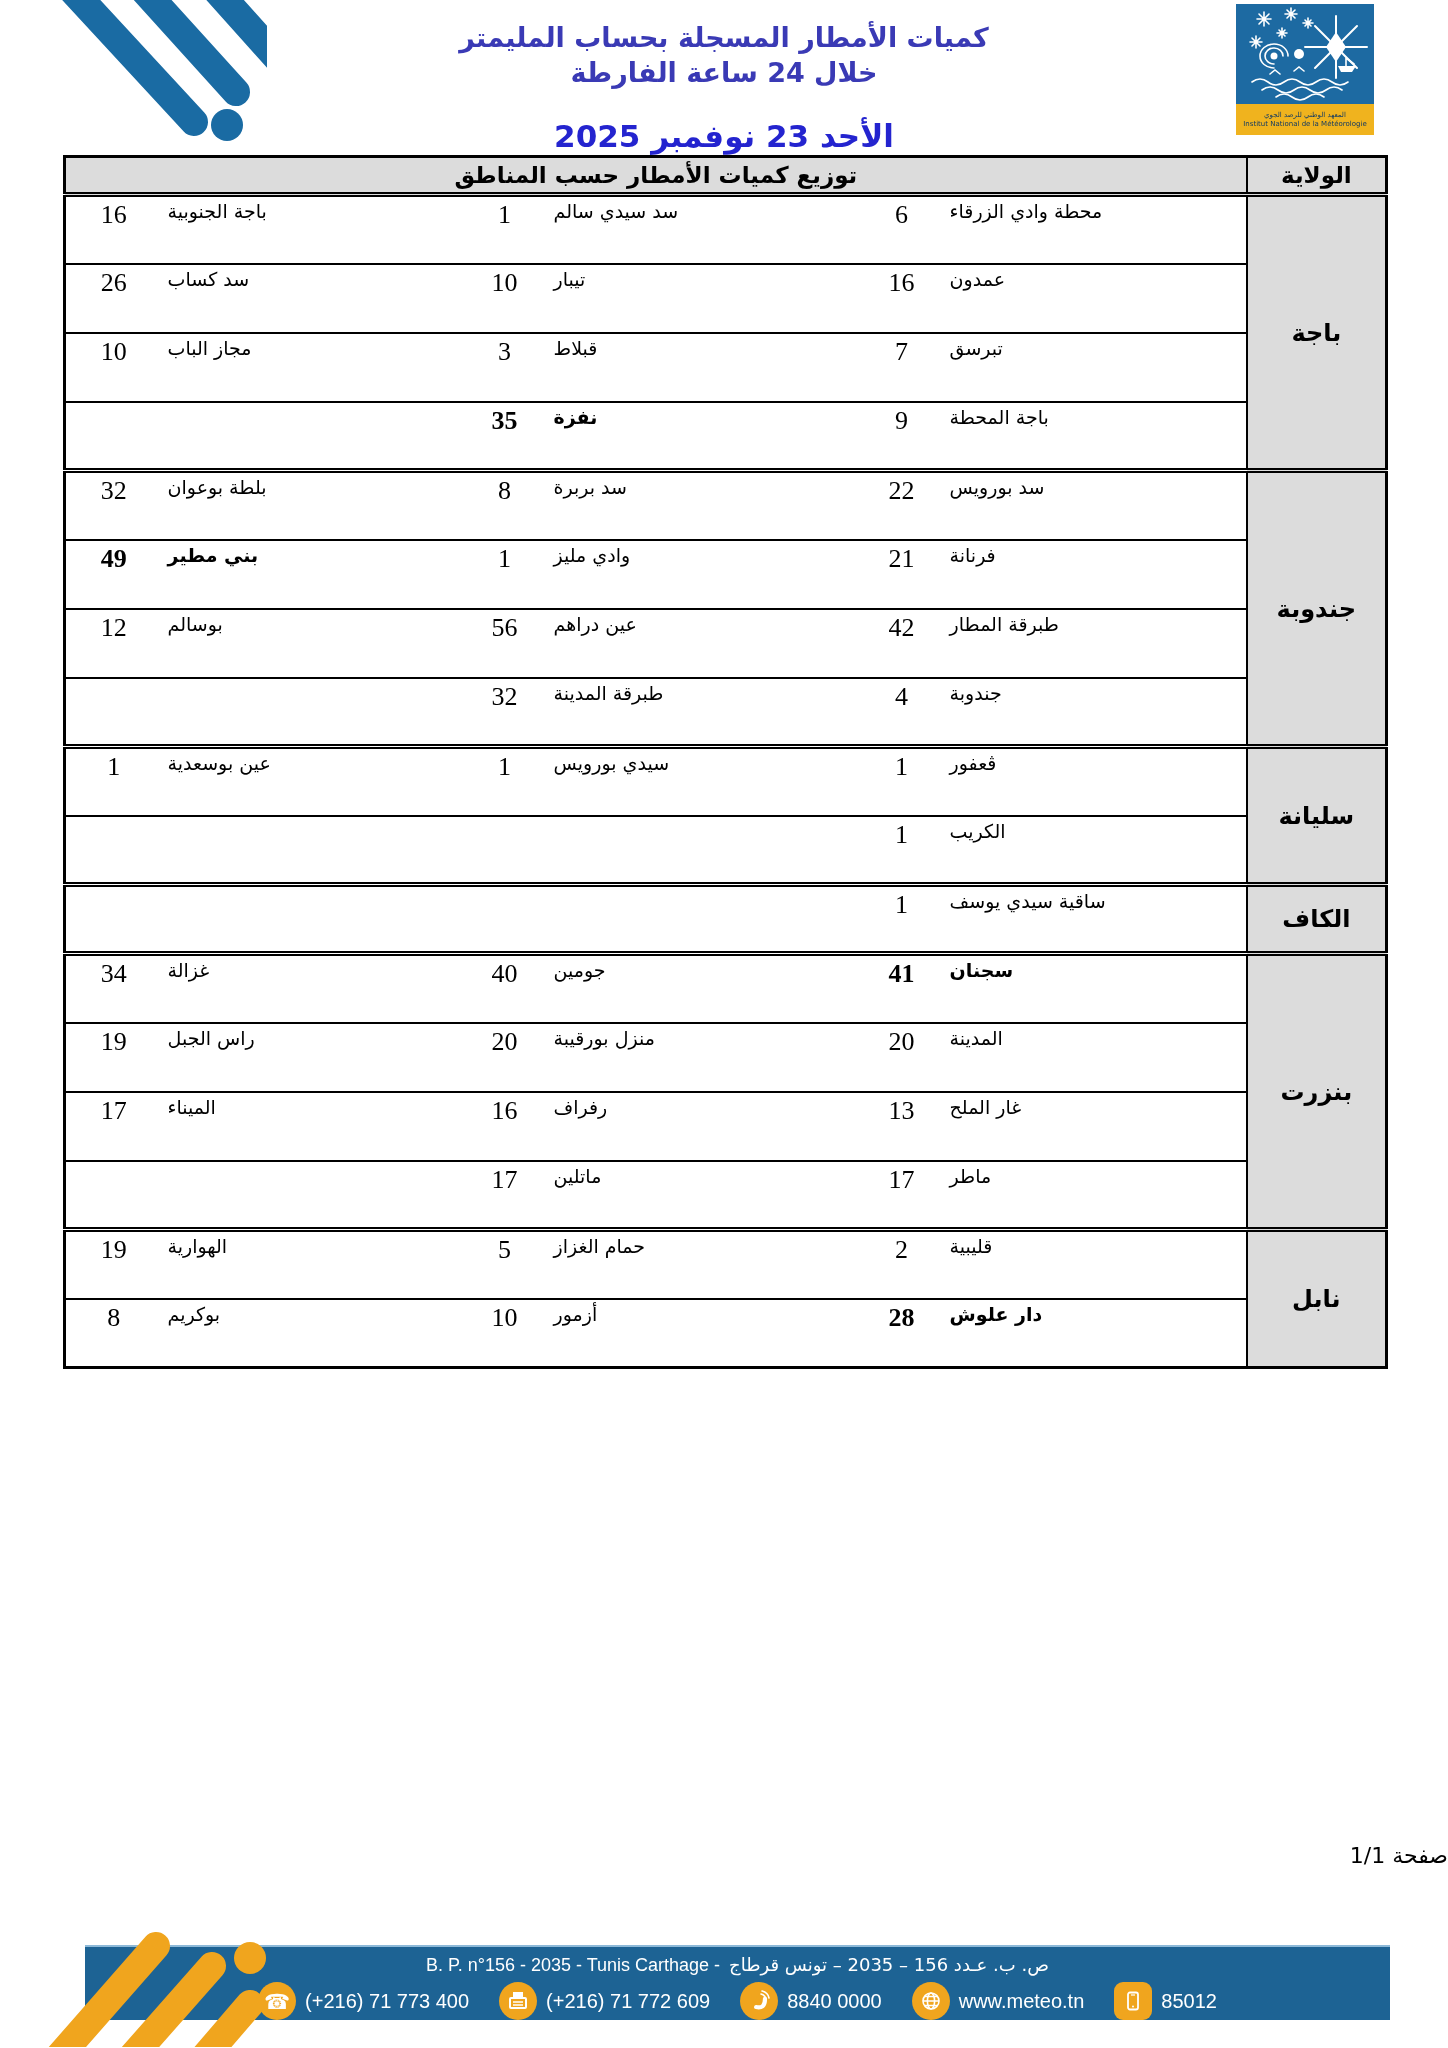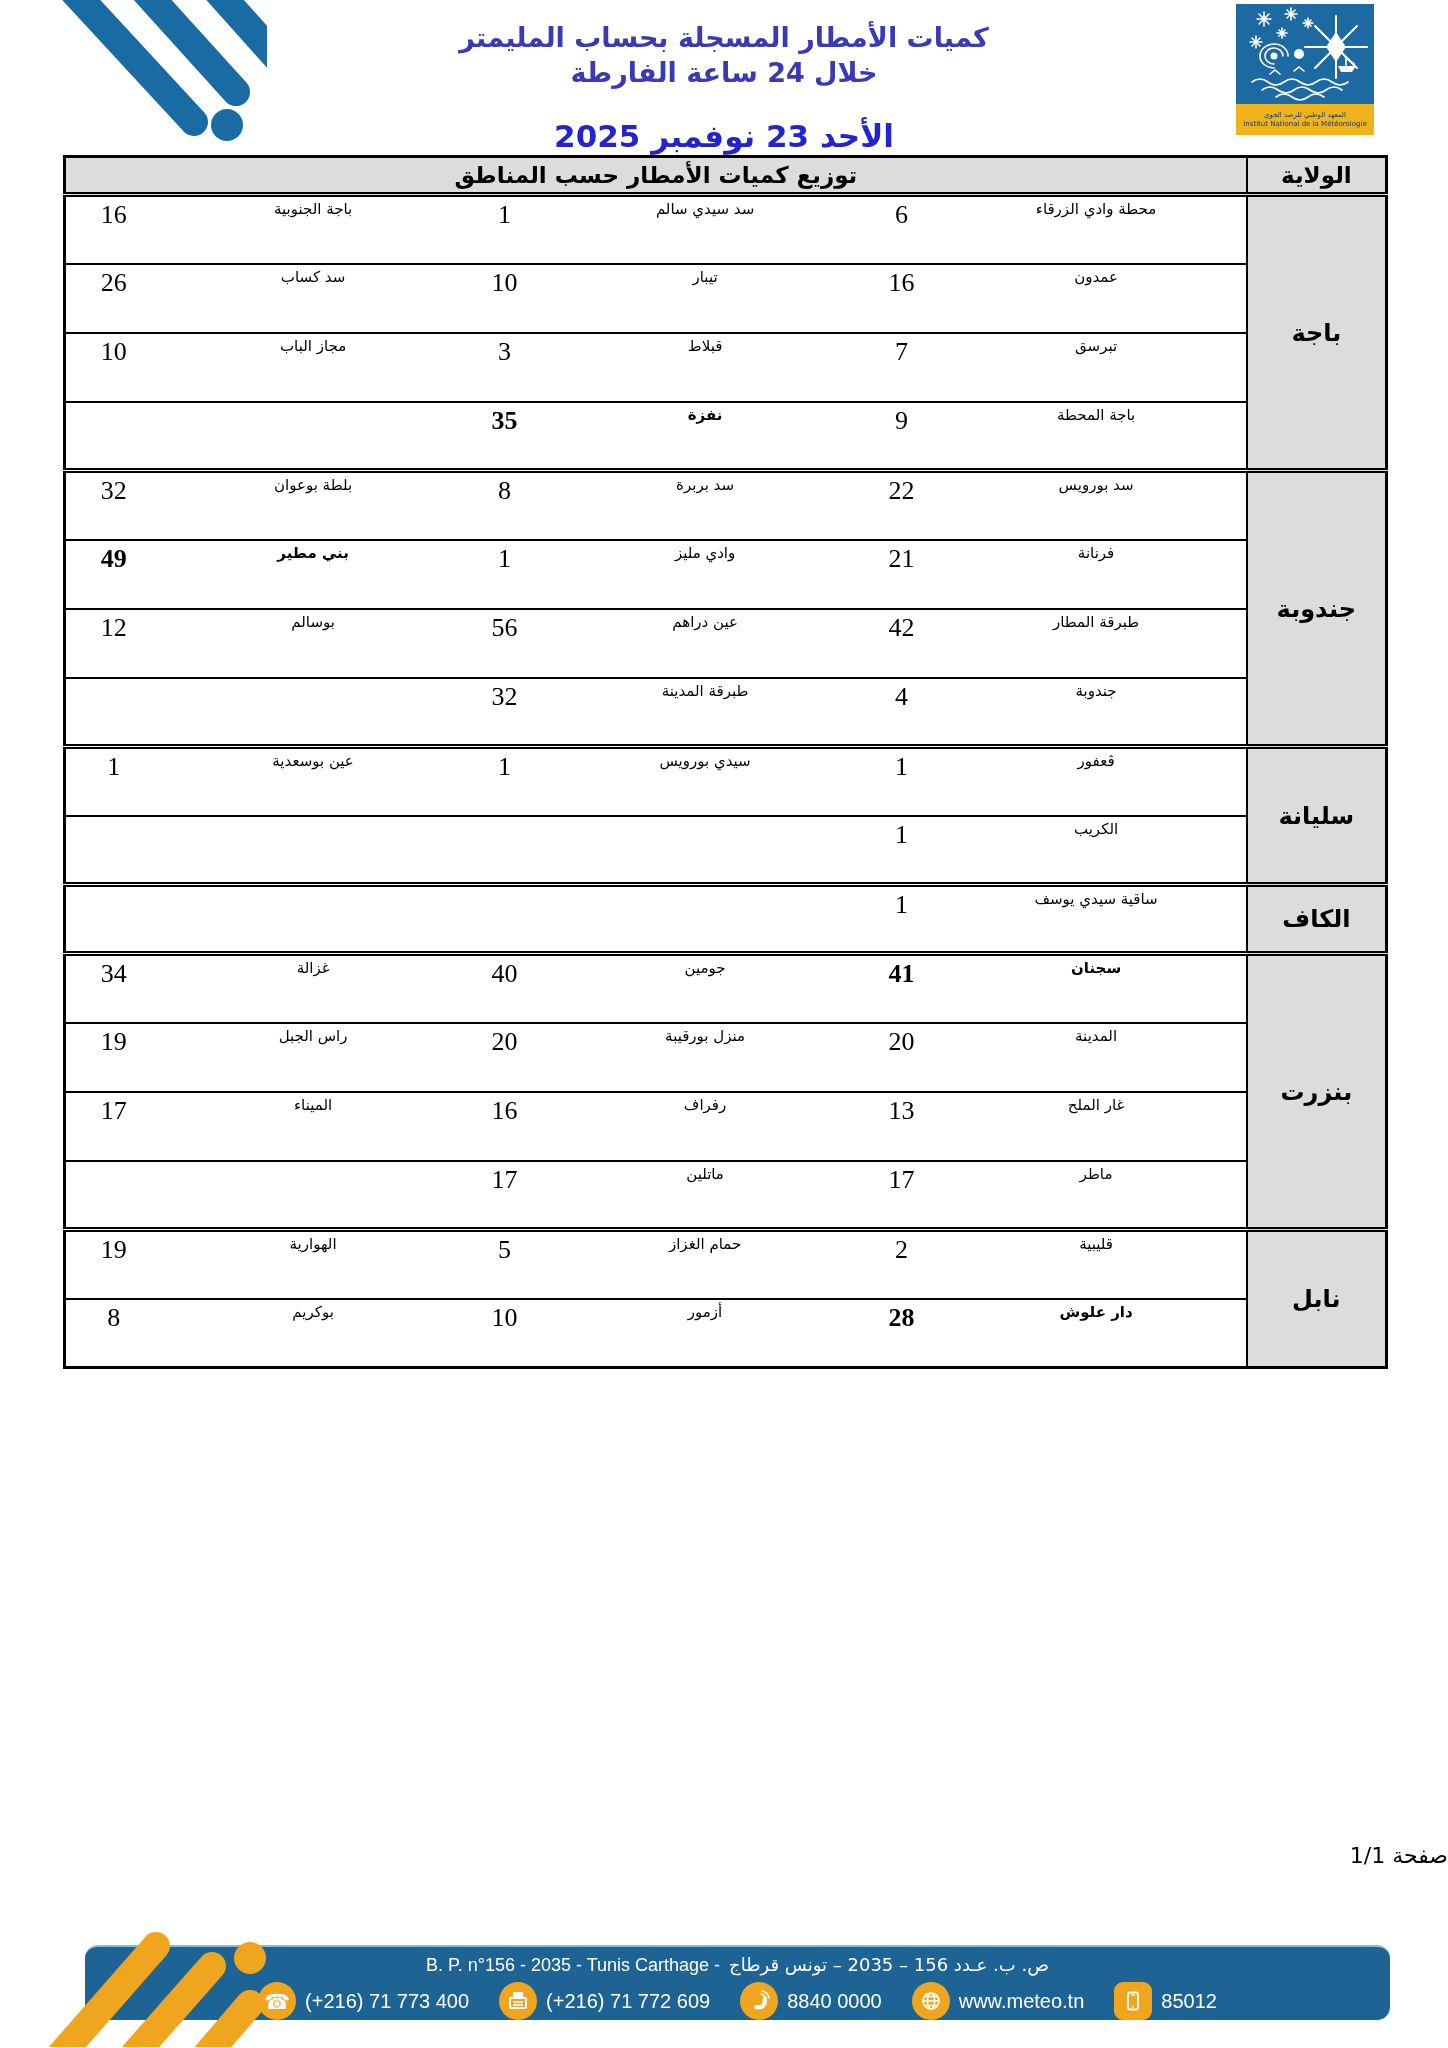--- a/index.html
+++ b/index.html
@@ -21,35 +21,35 @@
   
   .rain-table{position:absolute;top:155px;left:63px;width:1322px;direction:rtl;
               border-collapse:collapse;table-layout:fixed;border:3px solid #000;}
   .rain-table tr.hdr{height:38px;}
   .rain-table tr.hdr th{background:#dcdcdc;font-weight:bold;font-size:23px;
                         border-bottom:4px double #000;padding:2px 4px;}
   .rain-table th.th-gov{border-left:2px solid #000;}
   .rain-table tbody tr{height:69px;border-top:2px solid #000;}
   .rain-table tbody tr.group-start{border-top:5px double #000;}
   .rain-table td{vertical-align:top;padding-top:3px;}
-  .rain-table td.st{text-align:center;font-size:15px;padding-right:3px;padding-left:6px;
+  .rain-table td.st{text-align:left;font-size:19px;padding-right:3px;padding-left:6px;
                     white-space:nowrap;overflow:hidden;}
   .rain-table td.val{text-align:center;font-family:"Liberation Serif","DejaVu Serif",serif;
                      font-size:26px;margin-top:35px;}
   .rain-table td.gov{background:#dcdcdc;border-left:2px solid #000;text-align:center;
                      vertical-align:middle;font-weight:bold;font-size:24px;padding:0 6px;}
   .rain-table .b{font-weight:bold;}
 
   
   .page-num{position:absolute;top:1843px;left:0;right:0;text-align:right;
             direction:rtl;font-size:22px;}
 
   
   .footer-band{position:absolute;left:85px;top:1945px;width:1305px;height:73px;
-               background:#1d6394;border-top:2px solid #8db9d8;color:#fff;border-radius:13px;}
+               background:#1d6394;border-top:2px solid #8db9d8;color:#fff;}
   .footer-address{margin-top:7px;text-align:center;font-size:18px;
                   font-family:"Liberation Sans","DejaVu Sans",sans-serif;
                   display:flex;justify-content:center;gap:9px;align-items:baseline;}
   .footer-address .ar{direction:rtl;font-family:"DejaVu Sans",sans-serif;}
   .footer-contacts{margin-top:6px;display:flex;justify-content:center;align-items:center;gap:30px;}
   .contact{display:flex;align-items:center;gap:9px;
            font-family:"Liberation Sans","DejaVu Sans",sans-serif;font-size:20px;}
   .cicon{width:38px;height:38px;border-radius:50%;background:#f0a51e;
          display:flex;align-items:center;justify-content:center;flex:0 0 auto;}
   .cicon.square{border-radius:9px;}

